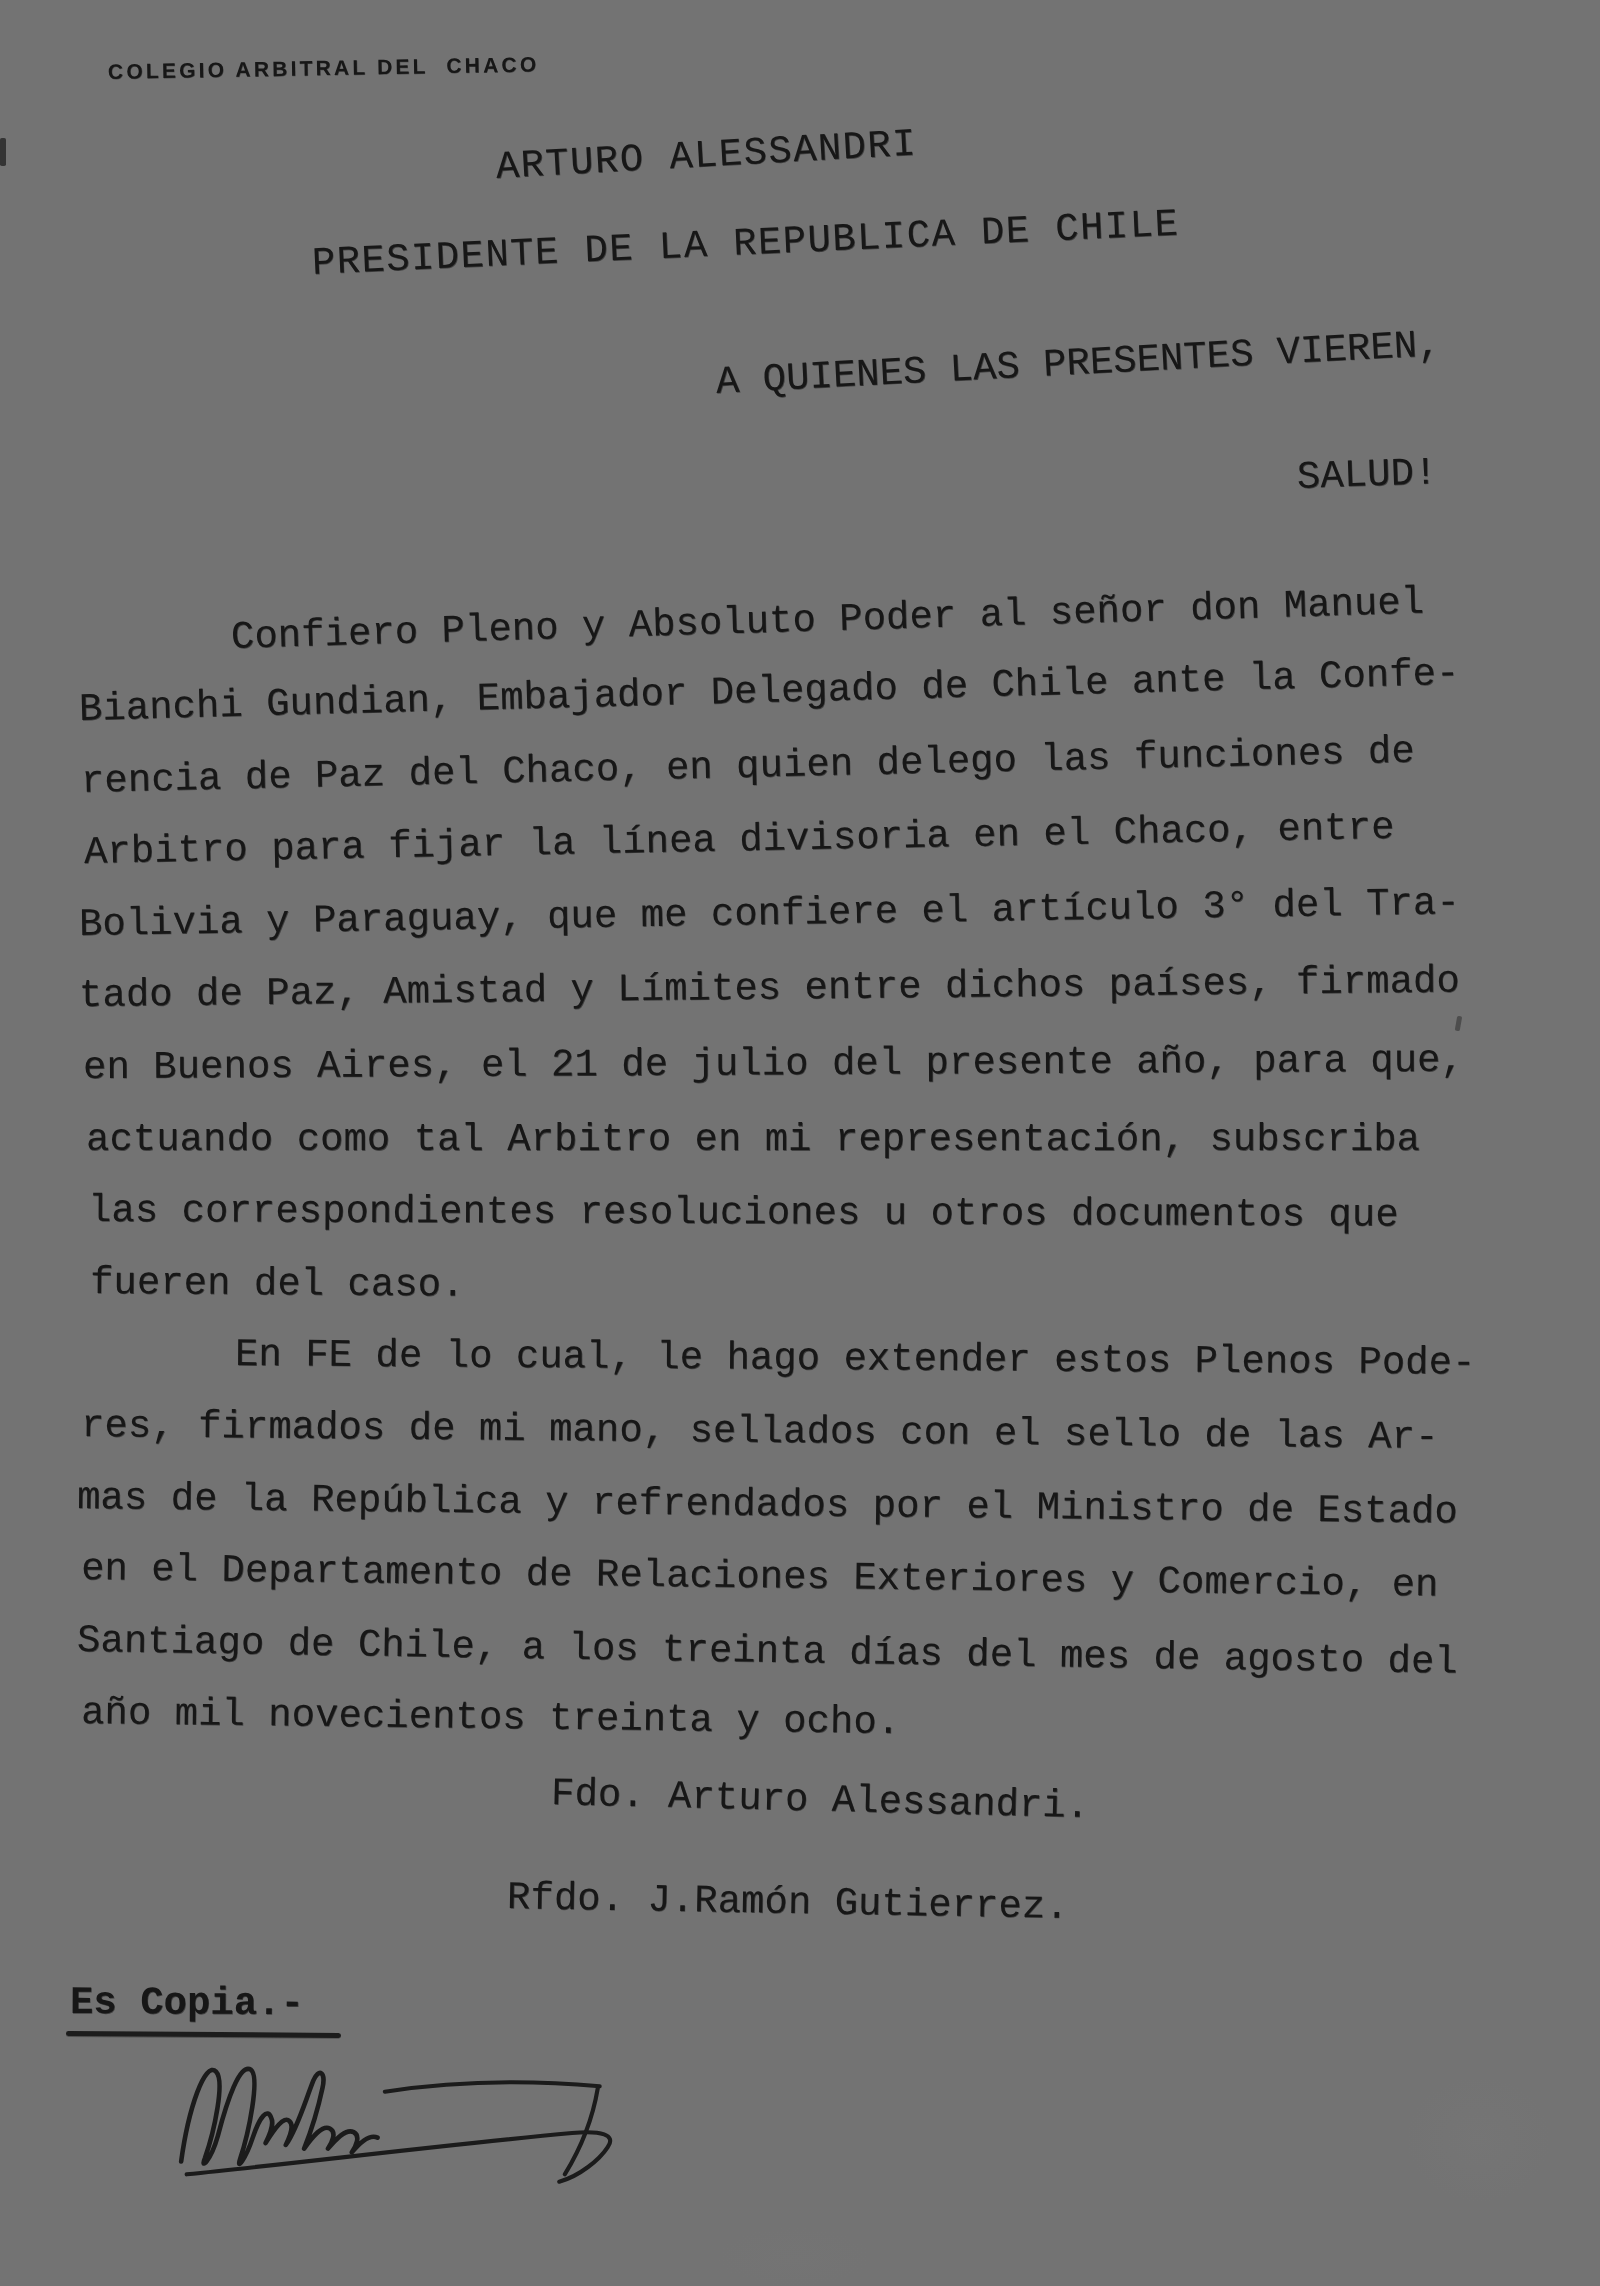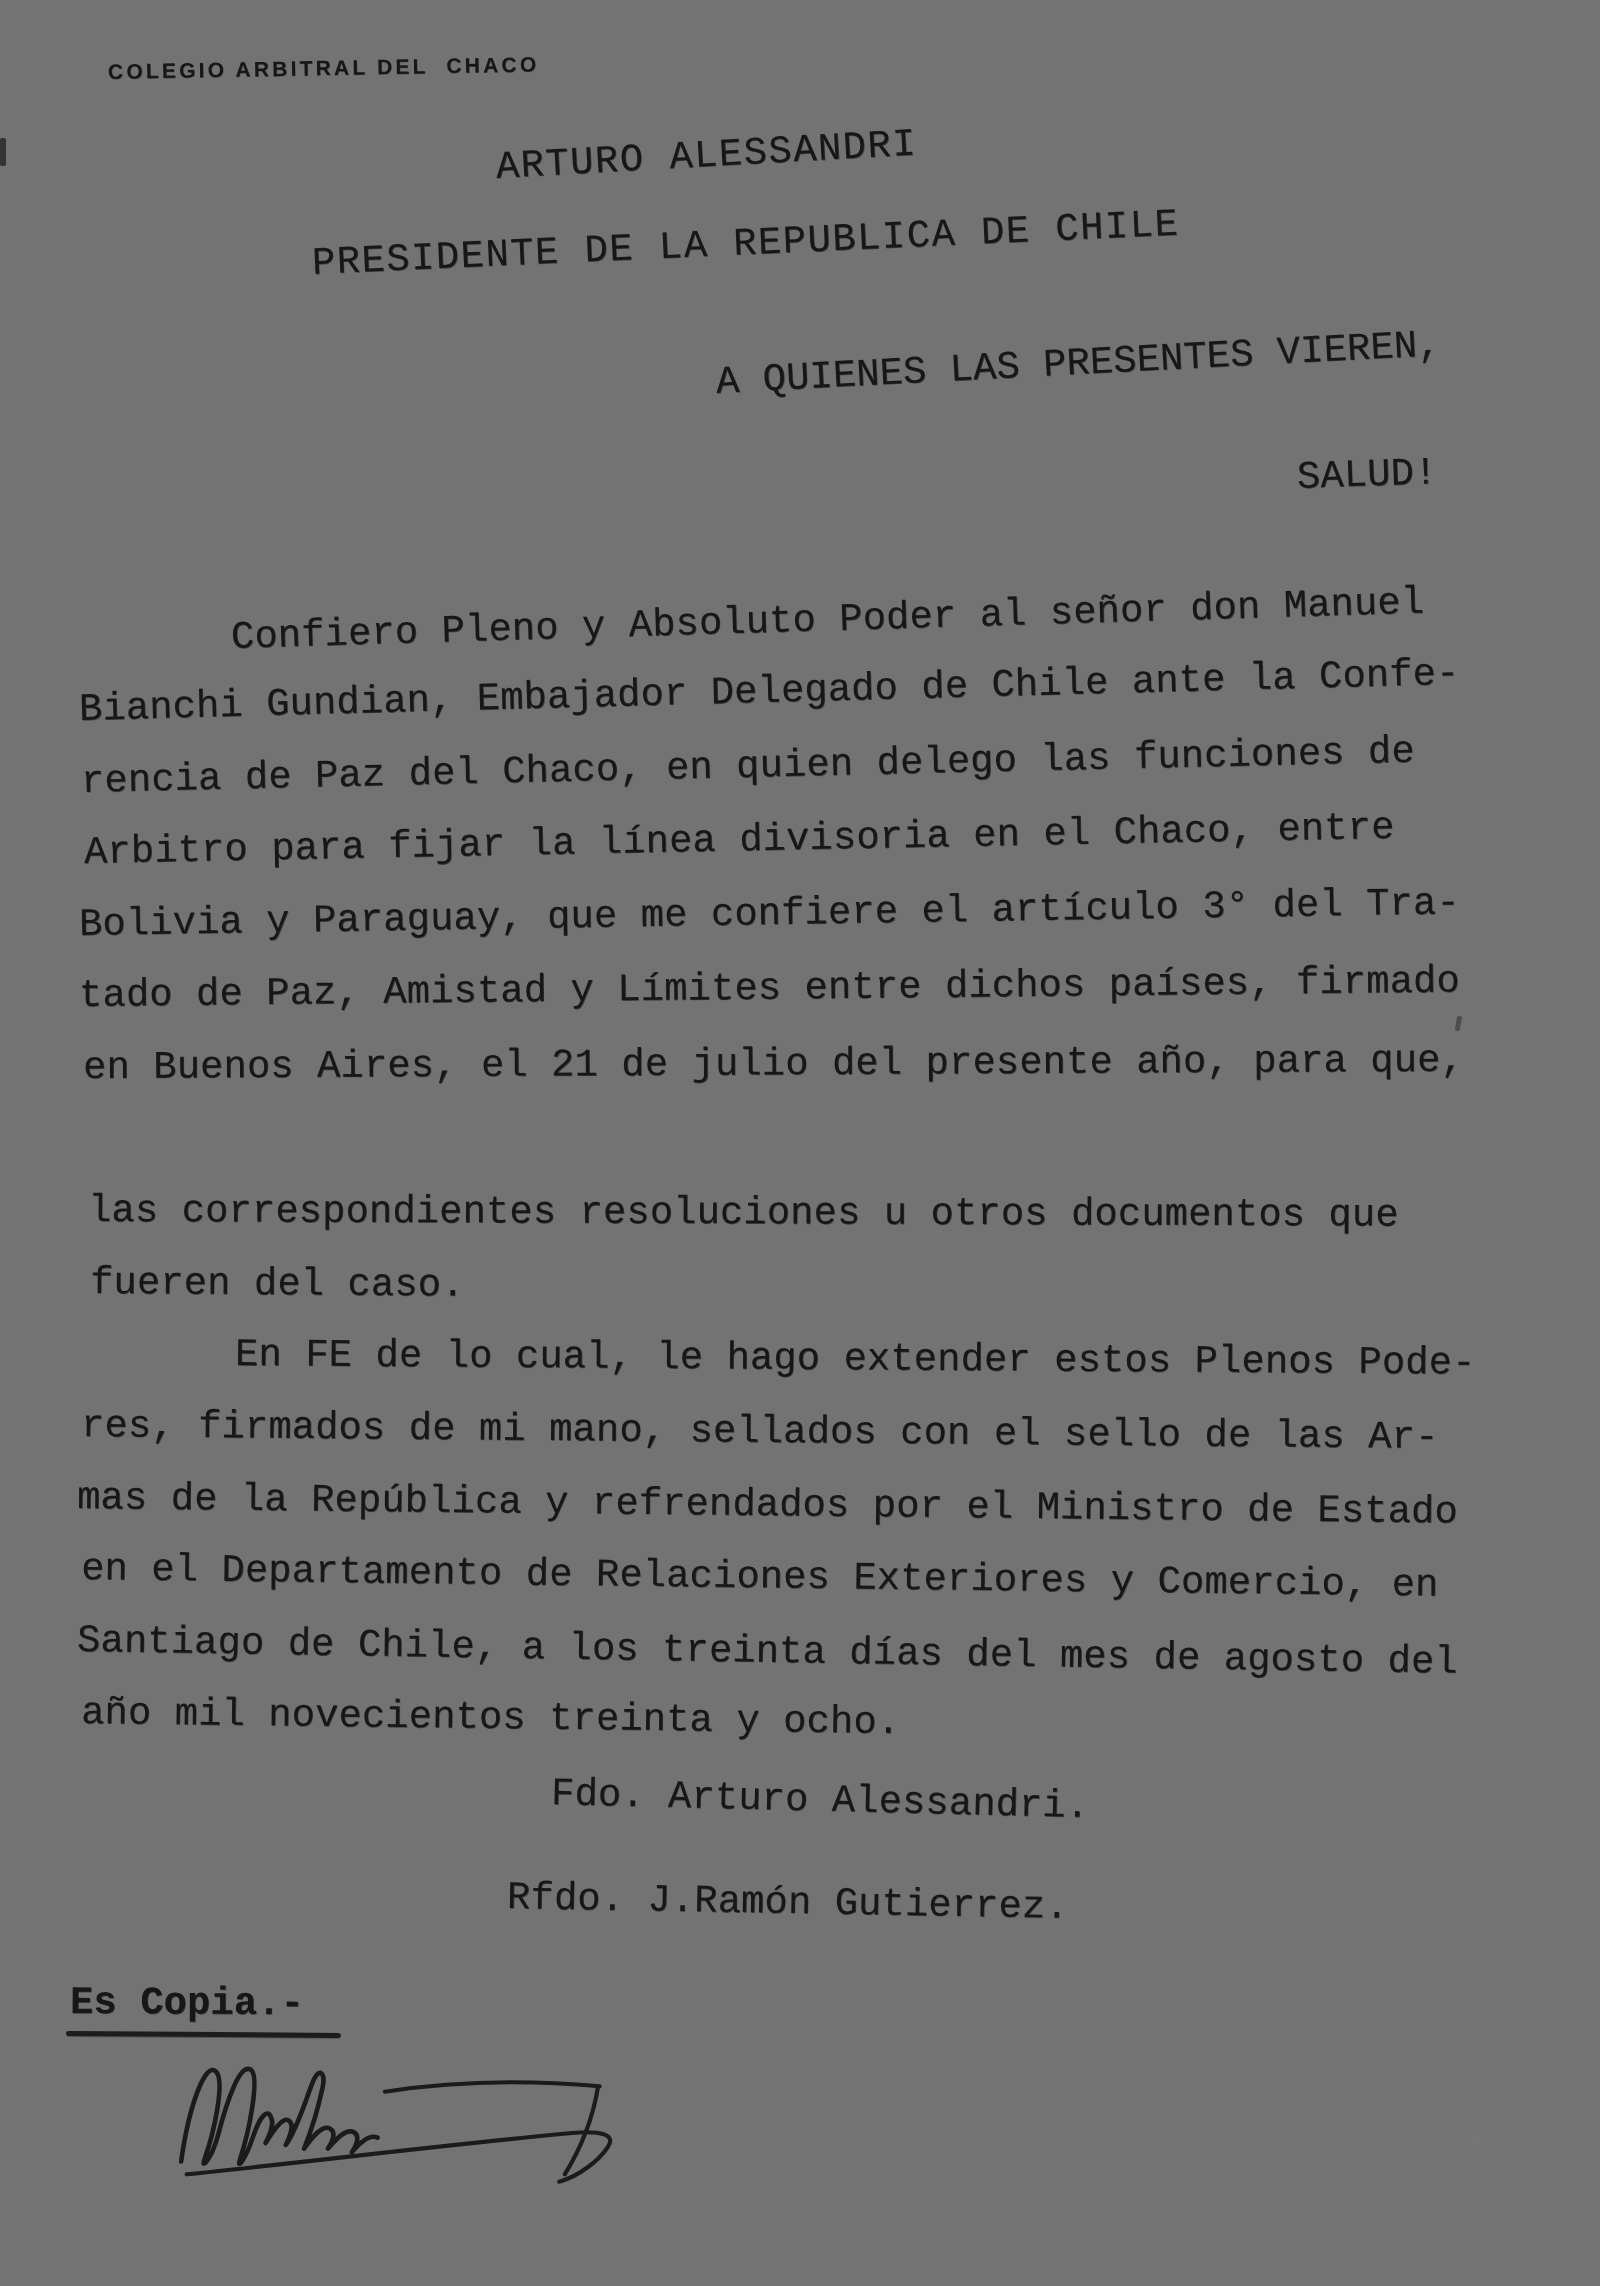--- a/index.html
+++ b/index.html
@@ -55,20 +55,21 @@
 
   <div class="line" style="left:1297px;top:455px;transform:rotate(-2deg);">SALUD!</div>
 
   <div class="line" style="left:231px;top:615px;transform:rotate(-1.7deg);">Confiero Pleno y Absoluto Poder al señor don Manuel</div>
   <div class="line" style="left:79px;top:687px;transform:rotate(-1.5deg);">Bianchi Gundian, Embajador Delegado de Chile ante la Confe-</div>
   <div class="line" style="left:81px;top:759px;transform:rotate(-1.3deg);">rencia de Paz del Chaco, en quien delego las funciones de</div>
   <div class="line" style="left:84px;top:830px;transform:rotate(-1.1deg);">Arbitro para fijar la línea divisoria en el Chaco, entre</div>
   <div class="line" style="left:79px;top:902px;transform:rotate(-0.9deg);">Bolivia y Paraguay, que me confiere el artículo 3° del Tra-</div>
   <div class="line" style="left:79px;top:973px;transform:rotate(-0.6deg);">tado de Paz, Amistad y Límites entre dichos países, firmado</div>
   <div class="line" style="left:83px;top:1045px;transform:rotate(-0.3deg);">en Buenos Aires, el 21 de julio del presente año, para que,</div>
+  <div class="line" style="left:86px;top:1117px;transform:rotate(0deg);">actuando como tal Arbitro en mi representación, subscriba</div>
   <div class="line" style="left:88px;top:1188px;transform:rotate(0.2deg);">las correspondientes resoluciones u otros documentos que</div>
   <div class="line" style="left:90px;top:1260px;transform:rotate(0.4deg);">fueren del caso.</div>
 
   <div class="line" style="left:235px;top:1332px;transform:rotate(0.4deg);">En FE de lo cual, le hago extender estos Plenos Pode-</div>
   <div class="line" style="left:81px;top:1403px;transform:rotate(0.5deg);">res, firmados de mi mano, sellados con el sello de las Ar-</div>
   <div class="line" style="left:77px;top:1475px;transform:rotate(0.6deg);">mas de la República y refrendados por el Ministro de Estado</div>
   <div class="line" style="left:81px;top:1546px;transform:rotate(0.7deg);">en el Departamento de Relaciones Exteriores y Comercio, en</div>
   <div class="line" style="left:77px;top:1618px;transform:rotate(0.9deg);">Santiago de Chile, a los treinta días del mes de agosto del</div>
   <div class="line" style="left:81px;top:1690px;transform:rotate(0.7deg);">año mil novecientos treinta y ocho.</div>
 

